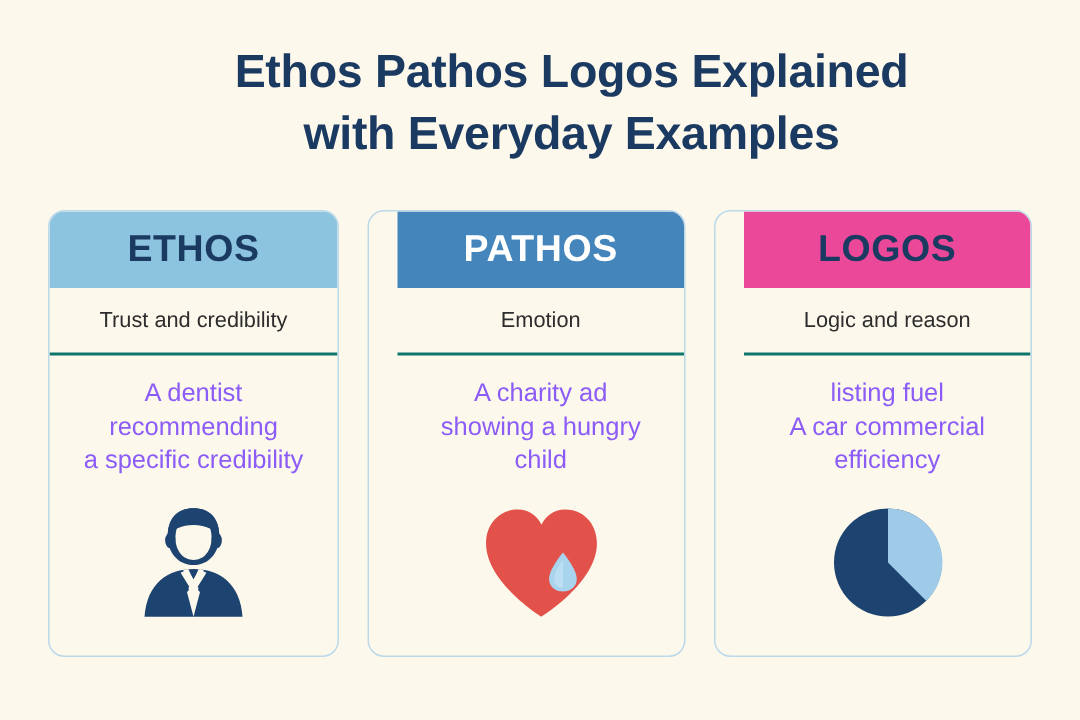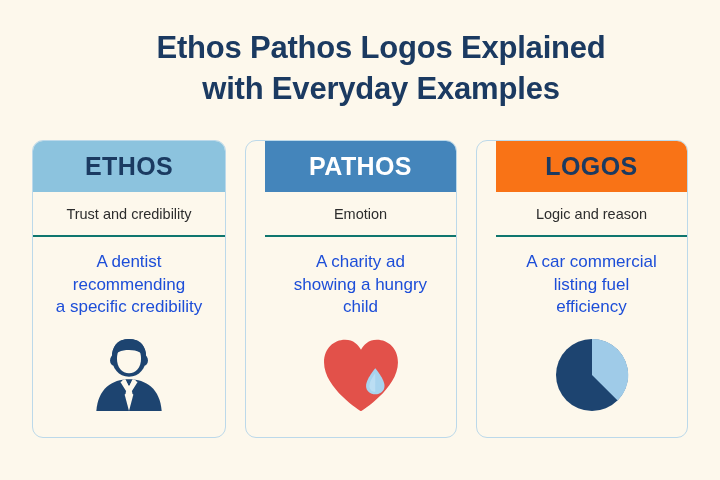--- a/index.html
+++ b/index.html
@@ -98,21 +98,21 @@
     display: flex;
     flex-direction: column;
     align-items: center;
     padding-top: 14px;
     box-sizing: border-box;
   }
 
   .card-example {
     font-size: 17px;
     line-height: 1.33;
-    color: #1d4ed8;
+    color: #8b5cf6;
     text-align: center;
     padding: 0 6px;
   }
 
   .card-icon {
     flex: 1 1 auto;
     display: flex;
     align-items: center;
     justify-content: center;
     width: 100%;
@@ -184,28 +184,28 @@
           <svg width="84" height="78" viewBox="0 0 100 92">
             <path d="M50 89 C50 89 6 62 6 31 C6 14 18 4 31 4 C41 4 47 10 50 16 C53 10 59 4 69 4 C82 4 94 14 94 31 C94 62 50 89 50 89 Z" fill="#e2514a"></path>
             <path d="M67 38 C67 38 56 51 56 59 C56 65 61 69 67 69 C73 69 78 65 78 59 C78 51 67 38 67 38 Z" fill="#a8d4ee"></path>
             <path d="M67 44 C67 44 60 53 60 59 C60 63 63 66 67 66 C67 66 67 44 67 44 Z" fill="#c3e2f5" opacity="0.7"></path>
           </svg>
         </div>
       </div>
     </div>
 
     <div class="card wide">
-      <div class="card-header" style="background:#f97316;">
+      <div class="card-header" style="background:#ec4899;">
         <span class="card-header-text" style="color:#1b3a61;">LOGOS</span>
       </div>
       <div class="card-subtitle">Logic and reason</div>
       <div class="card-body">
         <div class="card-example">
+          <div>listing fuel</div>
           <div>A car commercial</div>
-          <div>listing fuel</div>
           <div>efficiency</div>
         </div>
         <div class="card-icon">
           <svg width="80" height="80" viewBox="0 0 100 100">
             <circle cx="50" cy="50" r="45" fill="#1d4470"></circle>
             <path d="M50 50 L50 5 A45 45 0 0 1 82 82 Z" fill="#9fcbe8"></path>
           </svg>
         </div>
       </div>
     </div>

